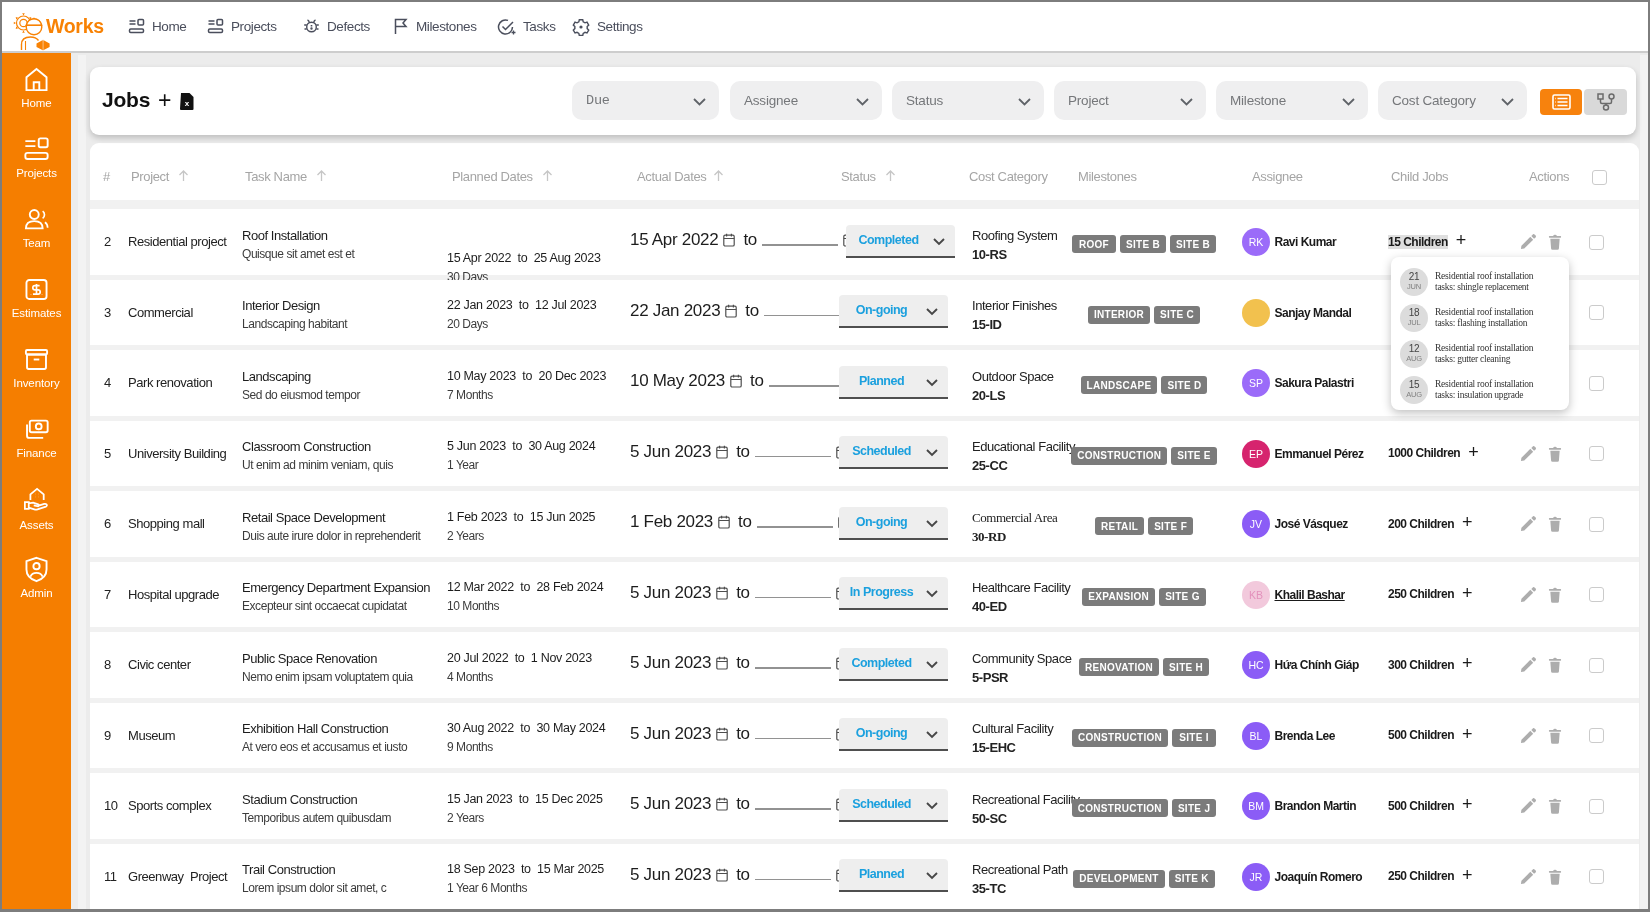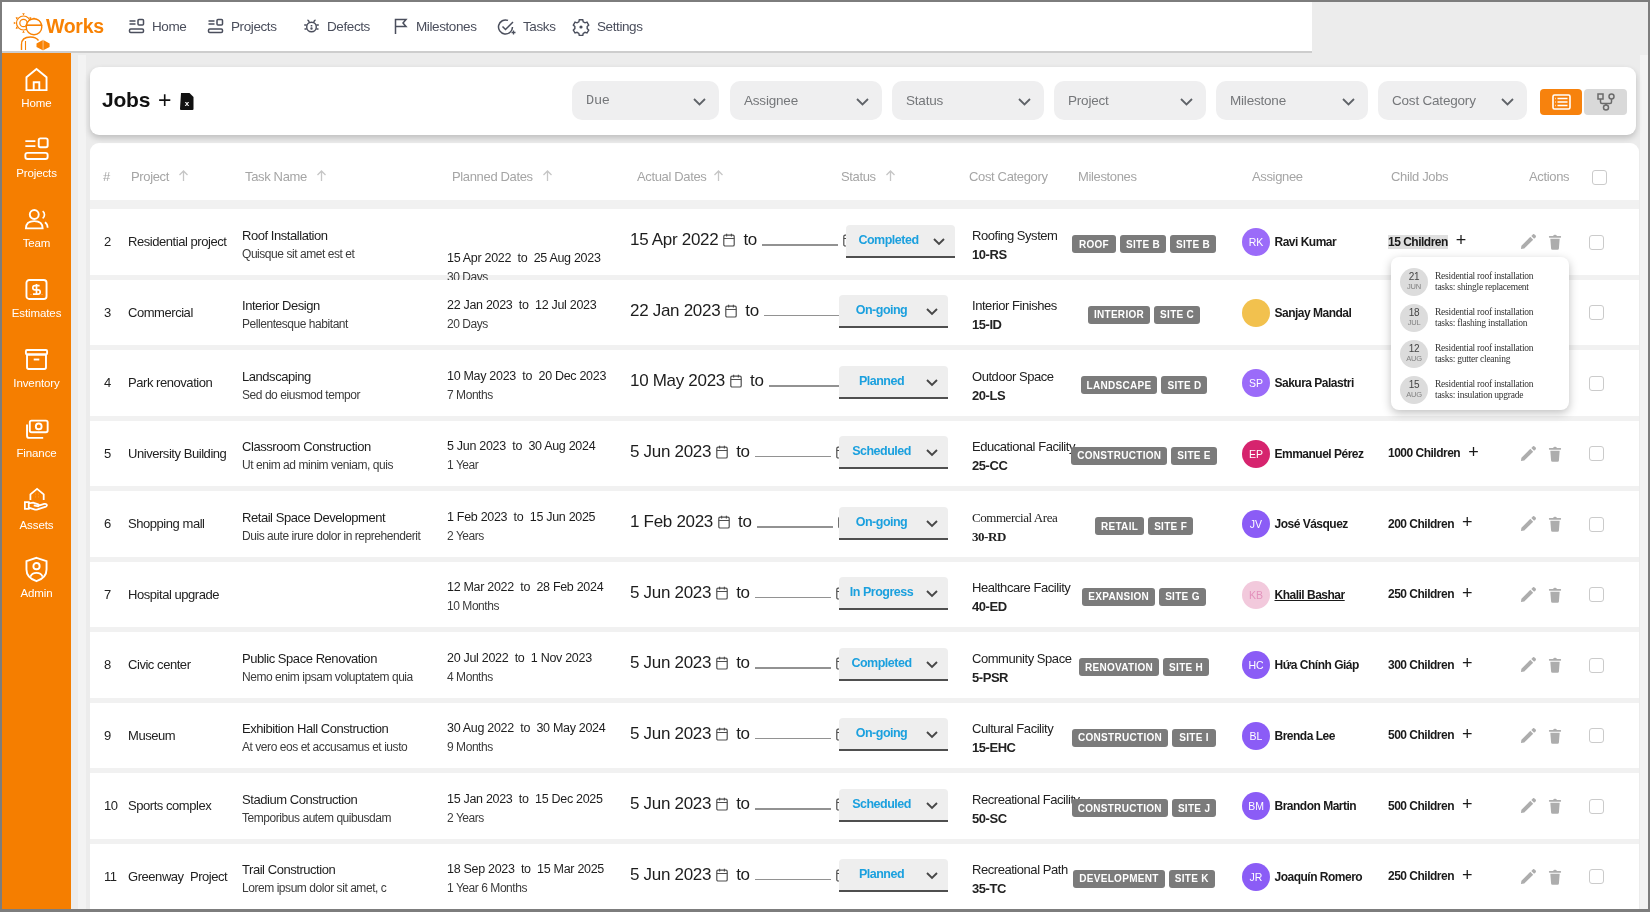--- a/index.html
+++ b/index.html
@@ -6,21 +6,21 @@
 html,body { width:1650px; height:912px; }
 body {
   font-family:"Liberation Sans", sans-serif;
   background:#ECECEC;
   position:relative;
   overflow:hidden;
   border:2px solid #7D7D7D;
   border-bottom-width:3px;
 }
 
-.topbar { position:absolute; left:0; top:0; width:1310px; height:51px; background:#fff; border-bottom:2px solid #CDCDCD; z-index:30; }
+.topbar { position:absolute; left:0; top:0; width:1646px; height:51px; background:#fff; border-bottom:2px solid #CDCDCD; z-index:30; }
 .logo-icon { position:absolute; left:10px; top:7px; }
 .logo-text { position:absolute; left:44px; top:13px; font-size:19.5px; font-weight:700; color:#F88204; letter-spacing:-0.3px; }
 .nav-item { position:absolute; top:0; height:49px; display:flex; align-items:center; gap:7px; color:#4A4E5C; font-size:13.5px; letter-spacing:-0.4px; }
 .nav-item svg { display:block; }
 
 .sidebar { position:absolute; left:0; top:51px; width:69px; height:858px; background:#F57E00; z-index:20; }
 .side-item { position:absolute; left:0; width:69px; text-align:center; color:#fff; }
 .side-item svg { display:block; margin:0 auto; }
 .side-item .lbl { font-size:11.5px; margin-top:3px; letter-spacing:-0.1px; }
 
@@ -354,21 +354,21 @@
           <rect x="1" y="2.2" width="13" height="1.8" rx="0.5"></rect>
           <path d="M5.5 2.4 q0 -1.6 2 -1.6 q2 0 2 1.6 Z"></path>
         </svg></div>
       <div class="cell c-check" style="top:25.5px;"></div>
     </div>
 <div class="row" style="top:136.5px;">
       <div class="cell c-num" style="top:25px;">3</div>
       <div class="cell c-proj" style="top:25px;">Commercial</div>
       <div class="cell c-task" style="top:18.5px;">
         <div class="t1">Interior Design</div>
-        <div class="t2">Pellentesque habitant</div>
+        <div class="t2">Landscaping habitant</div>
       </div>
       <div class="cell c-plan" style="top:18.5px;">
         <div class="pd1">22 Jan 2023&nbsp; to &nbsp;12 Jul 2023</div>
         <div class="t2">20 Days</div>
       </div>
       <div class="cell c-act" style="top:23.5px;">
         <span>22 Jan 2023</span>
         <svg width="12" height="14" viewBox="0 0 12 14" fill="none" stroke="#4E4E4E" stroke-width="1.2" style="margin-left:5px;">
           <rect x="0.8" y="2.2" width="10.4" height="10.8" rx="1.3"></rect>
           <path d="M0.8 5.5 h10.4 M3.6 0.8 v2.8 M8.4 0.8 v2.8"></path>
@@ -546,20 +546,24 @@
       <div class="cell c-trash" style="top:25px;"><svg width="14" height="16" viewBox="0 0 15 17" fill="#ADADAD">
           <path d="M2.5 5 h10 l-0.8 10.5 a1.5 1.5 0 0 1 -1.5 1.4 h-5.4 a1.5 1.5 0 0 1 -1.5 -1.4 Z"></path>
           <rect x="1" y="2.2" width="13" height="1.8" rx="0.5"></rect>
           <path d="M5.5 2.4 q0 -1.6 2 -1.6 q2 0 2 1.6 Z"></path>
         </svg></div>
       <div class="cell c-check" style="top:25.5px;"></div>
     </div>
 <div class="row" style="top:418.5px;">
       <div class="cell c-num" style="top:25px;">7</div>
       <div class="cell c-proj" style="top:25px;">Hospital upgrade</div>
+      <div class="cell c-task" style="top:18.5px;">
+        <div class="t1">Emergency Department Expansion</div>
+        <div class="t2">Excepteur sint occaecat cupidatat</div>
+      </div>
       <div class="cell c-plan" style="top:18.5px;">
         <div class="pd1">12 Mar 2022&nbsp; to &nbsp;28 Feb 2024</div>
         <div class="t2">10 Months</div>
       </div>
       <div class="cell c-act" style="top:23.5px;">
         <span>5 Jun 2023</span>
         <svg width="12" height="14" viewBox="0 0 12 14" fill="none" stroke="#4E4E4E" stroke-width="1.2" style="margin-left:5px;">
           <rect x="0.8" y="2.2" width="10.4" height="10.8" rx="1.3"></rect>
           <path d="M0.8 5.5 h10.4 M3.6 0.8 v2.8 M8.4 0.8 v2.8"></path>
         </svg>

